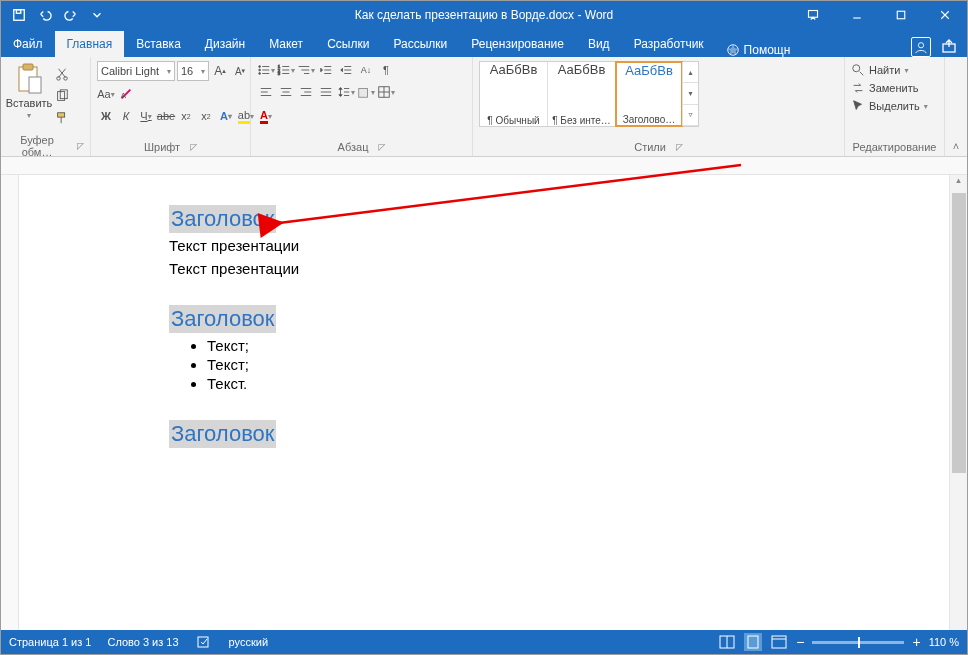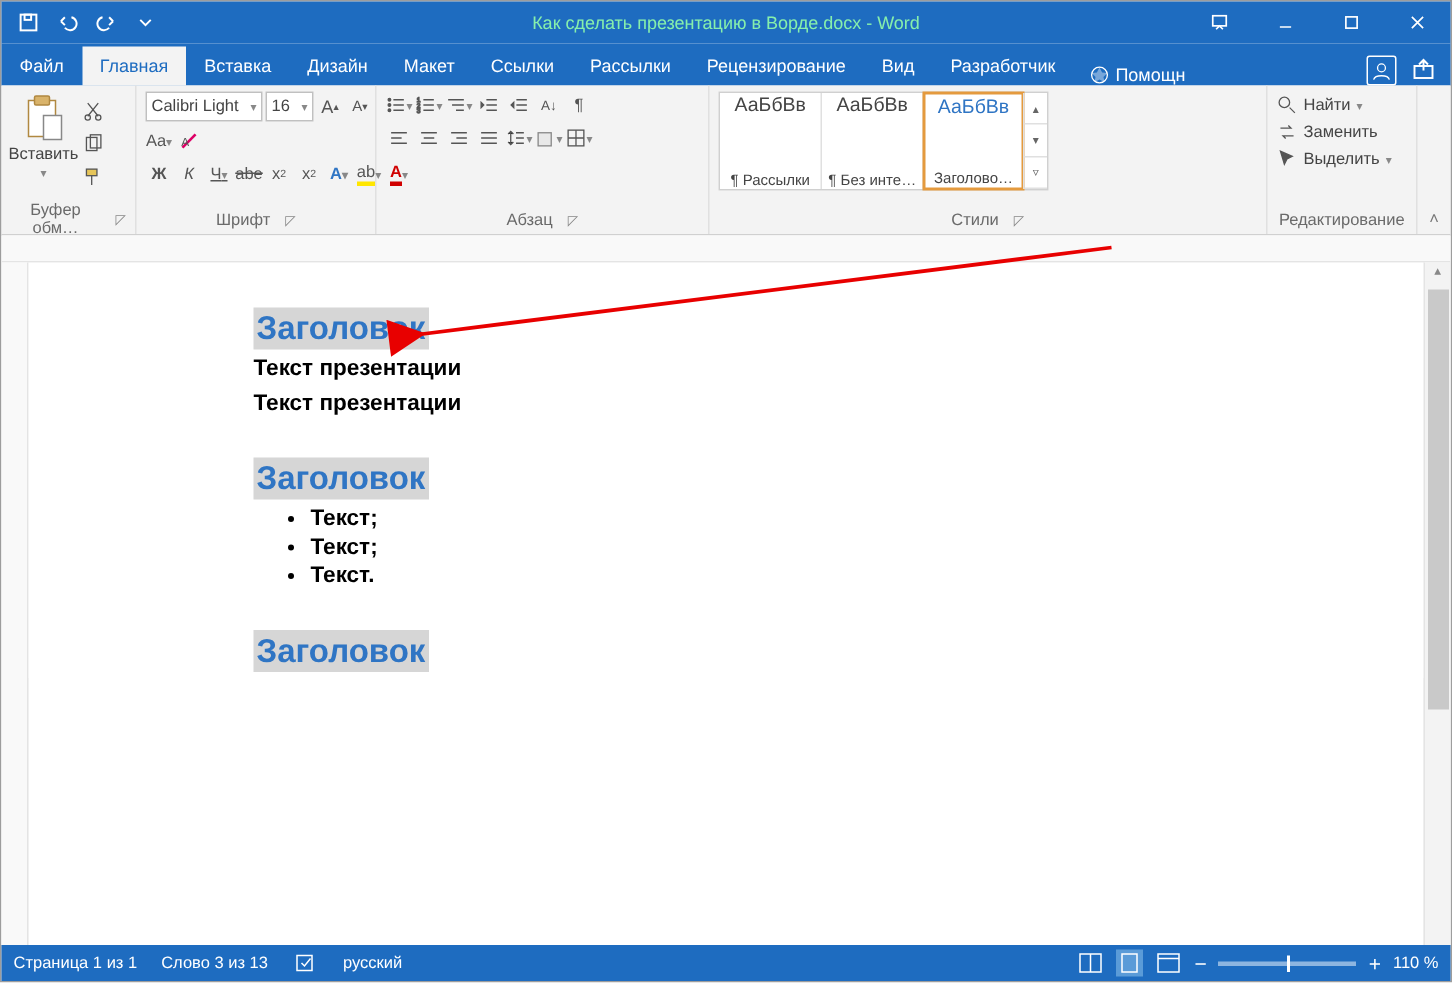--- a/index.html
+++ b/index.html
@@ -2,21 +2,21 @@
 <html><head>
 <meta charset="utf-8">
 <style>
 *{box-sizing:border-box;margin:0;padding:0;font-family:"Segoe UI",Arial,sans-serif;}
 html,body{width:968px;height:655px;overflow:hidden;background:#fff;}
 .app{width:968px;height:655px;display:flex;flex-direction:column;border:1px solid #9d9d9d;position:relative;}
 .titlebar{height:28px;background:#1e6cc0;color:#fff;display:flex;align-items:center;font-size:12px;position:relative;}
 .qat{display:flex;align-items:center;gap:2px;padding-left:6px;}
 .qat-btn{width:24px;height:24px;display:flex;align-items:center;justify-content:center;color:#fff;}
 .qat-btn svg{width:14px;height:14px;stroke:#fff;fill:none;stroke-width:1.5;}
-.title-text{position:absolute;left:50%;transform:translateX(-50%);color:#86efac;font-size:12px;white-space:nowrap;}
+.title-text{position:absolute;left:50%;transform:translateX(-50%);color:#ffffff;font-size:12px;white-space:nowrap;}
 .winctrl{margin-left:auto;display:flex;}
 .winctrl .wbtn{width:44px;height:28px;display:flex;align-items:center;justify-content:center;color:#fff;}
 .winctrl .wbtn svg{width:12px;height:12px;stroke:#fff;fill:none;stroke-width:1.5;}
 .tabs{height:28px;background:#1e6cc0;display:flex;align-items:flex-end;color:#fff;font-size:12px;}
 .tab{padding:6px 12px;cursor:pointer;}
 .tab.active{background:#f3f3f3;color:#1e6cc0;}
 .tab.file{color:#fff;}
 .tab-help{display:flex;align-items:center;padding:0 10px;gap:4px;}
 .tab-right{margin-left:auto;display:flex;align-items:center;gap:10px;padding-right:10px;}
 .avatar{width:20px;height:20px;border:1px solid #fff;border-radius:2px;display:flex;align-items:center;justify-content:center;}
@@ -44,21 +44,21 @@
 .style-ctrl{width:16px;display:flex;flex-direction:column;border-left:1px solid #e0e0e0;}
 .style-ctrl div{flex:1;display:flex;align-items:center;justify-content:center;font-size:8px;color:#666;border-bottom:1px solid #e0e0e0;}
 .edit-group{width:100px;}
 .edit-col{display:flex;flex-direction:column;gap:4px;padding-top:2px;}
 .edit-item{display:flex;align-items:center;gap:4px;font-size:11px;}
 .collapse{width:22px;display:flex;align-items:flex-end;justify-content:center;padding-bottom:4px;color:#777;}
 .doc-area{flex:1;background:#fff;position:relative;overflow:hidden;}
 .ruler-h{height:18px;background:#f9f9f9;border-bottom:1px solid #e4e4e4;position:relative;}
 .ruler-v{width:18px;background:#f9f9f9;border-right:1px solid #e4e4e4;position:absolute;left:0;top:18px;bottom:0;}
 .page-wrap{position:absolute;left:18px;top:18px;right:18px;bottom:0;overflow:hidden;}
-.page{background:#fff;padding:30px 0 0 150px;font-family:Arial,sans-serif;font-weight:bold;}
+.page{background:#fff;padding:30px 0 0 150px;font-family:Arial,sans-serif;}
 .heading{font-size:22px;color:#2f75c4;background:#d6d6d6;display:inline-block;padding:1px 2px;margin-bottom:4px;font-family:"Calibri Light","Segoe UI Light",Arial;}
 .body-text{font-size:15px;color:#000;margin-bottom:6px;}
 .section{margin-bottom:28px;}
 ul.body-list{list-style:disc;padding-left:38px;font-size:15px;}
 ul.body-list li{margin-bottom:2px;}
 .scroll-v{width:18px;background:#f3f3f3;border-left:1px solid #e4e4e4;position:absolute;right:0;top:18px;bottom:0;}
 .scroll-thumb{background:#c9c9c9;width:14px;margin:2px auto;height:280px;border-radius:0;}
 .statusbar{height:24px;background:#1e6cc0;color:#fff;display:flex;align-items:center;font-size:11px;padding:0 8px;gap:16px;}
 .statusbar .sb-right{margin-left:auto;display:flex;align-items:center;gap:8px;}
 .sb-ico{width:18px;height:18px;display:flex;align-items:center;justify-content:center;}
@@ -338,21 +338,21 @@
           <span>Абзац</span>
           <span class="dlaunch">◸</span>
         </div>
   </div>
 
   <div class="group styles-group">
     <div class="group-body">
       <div class="style-gallery">
         <div class="style-item">
           <div class="style-prev">АаБбВв</div>
-          <div>¶ Рассылки</div>
+          <div>¶ Обычный</div>
         </div>
         <div class="style-item">
           <div class="style-prev">АаБбВв</div>
           <div>¶ Без инте…</div>
         </div>
         <div class="style-item sel">
           <div class="style-prev blue">АаБбВв</div>
           <div>Заголово…</div>
         </div>
         <div class="style-ctrl">

